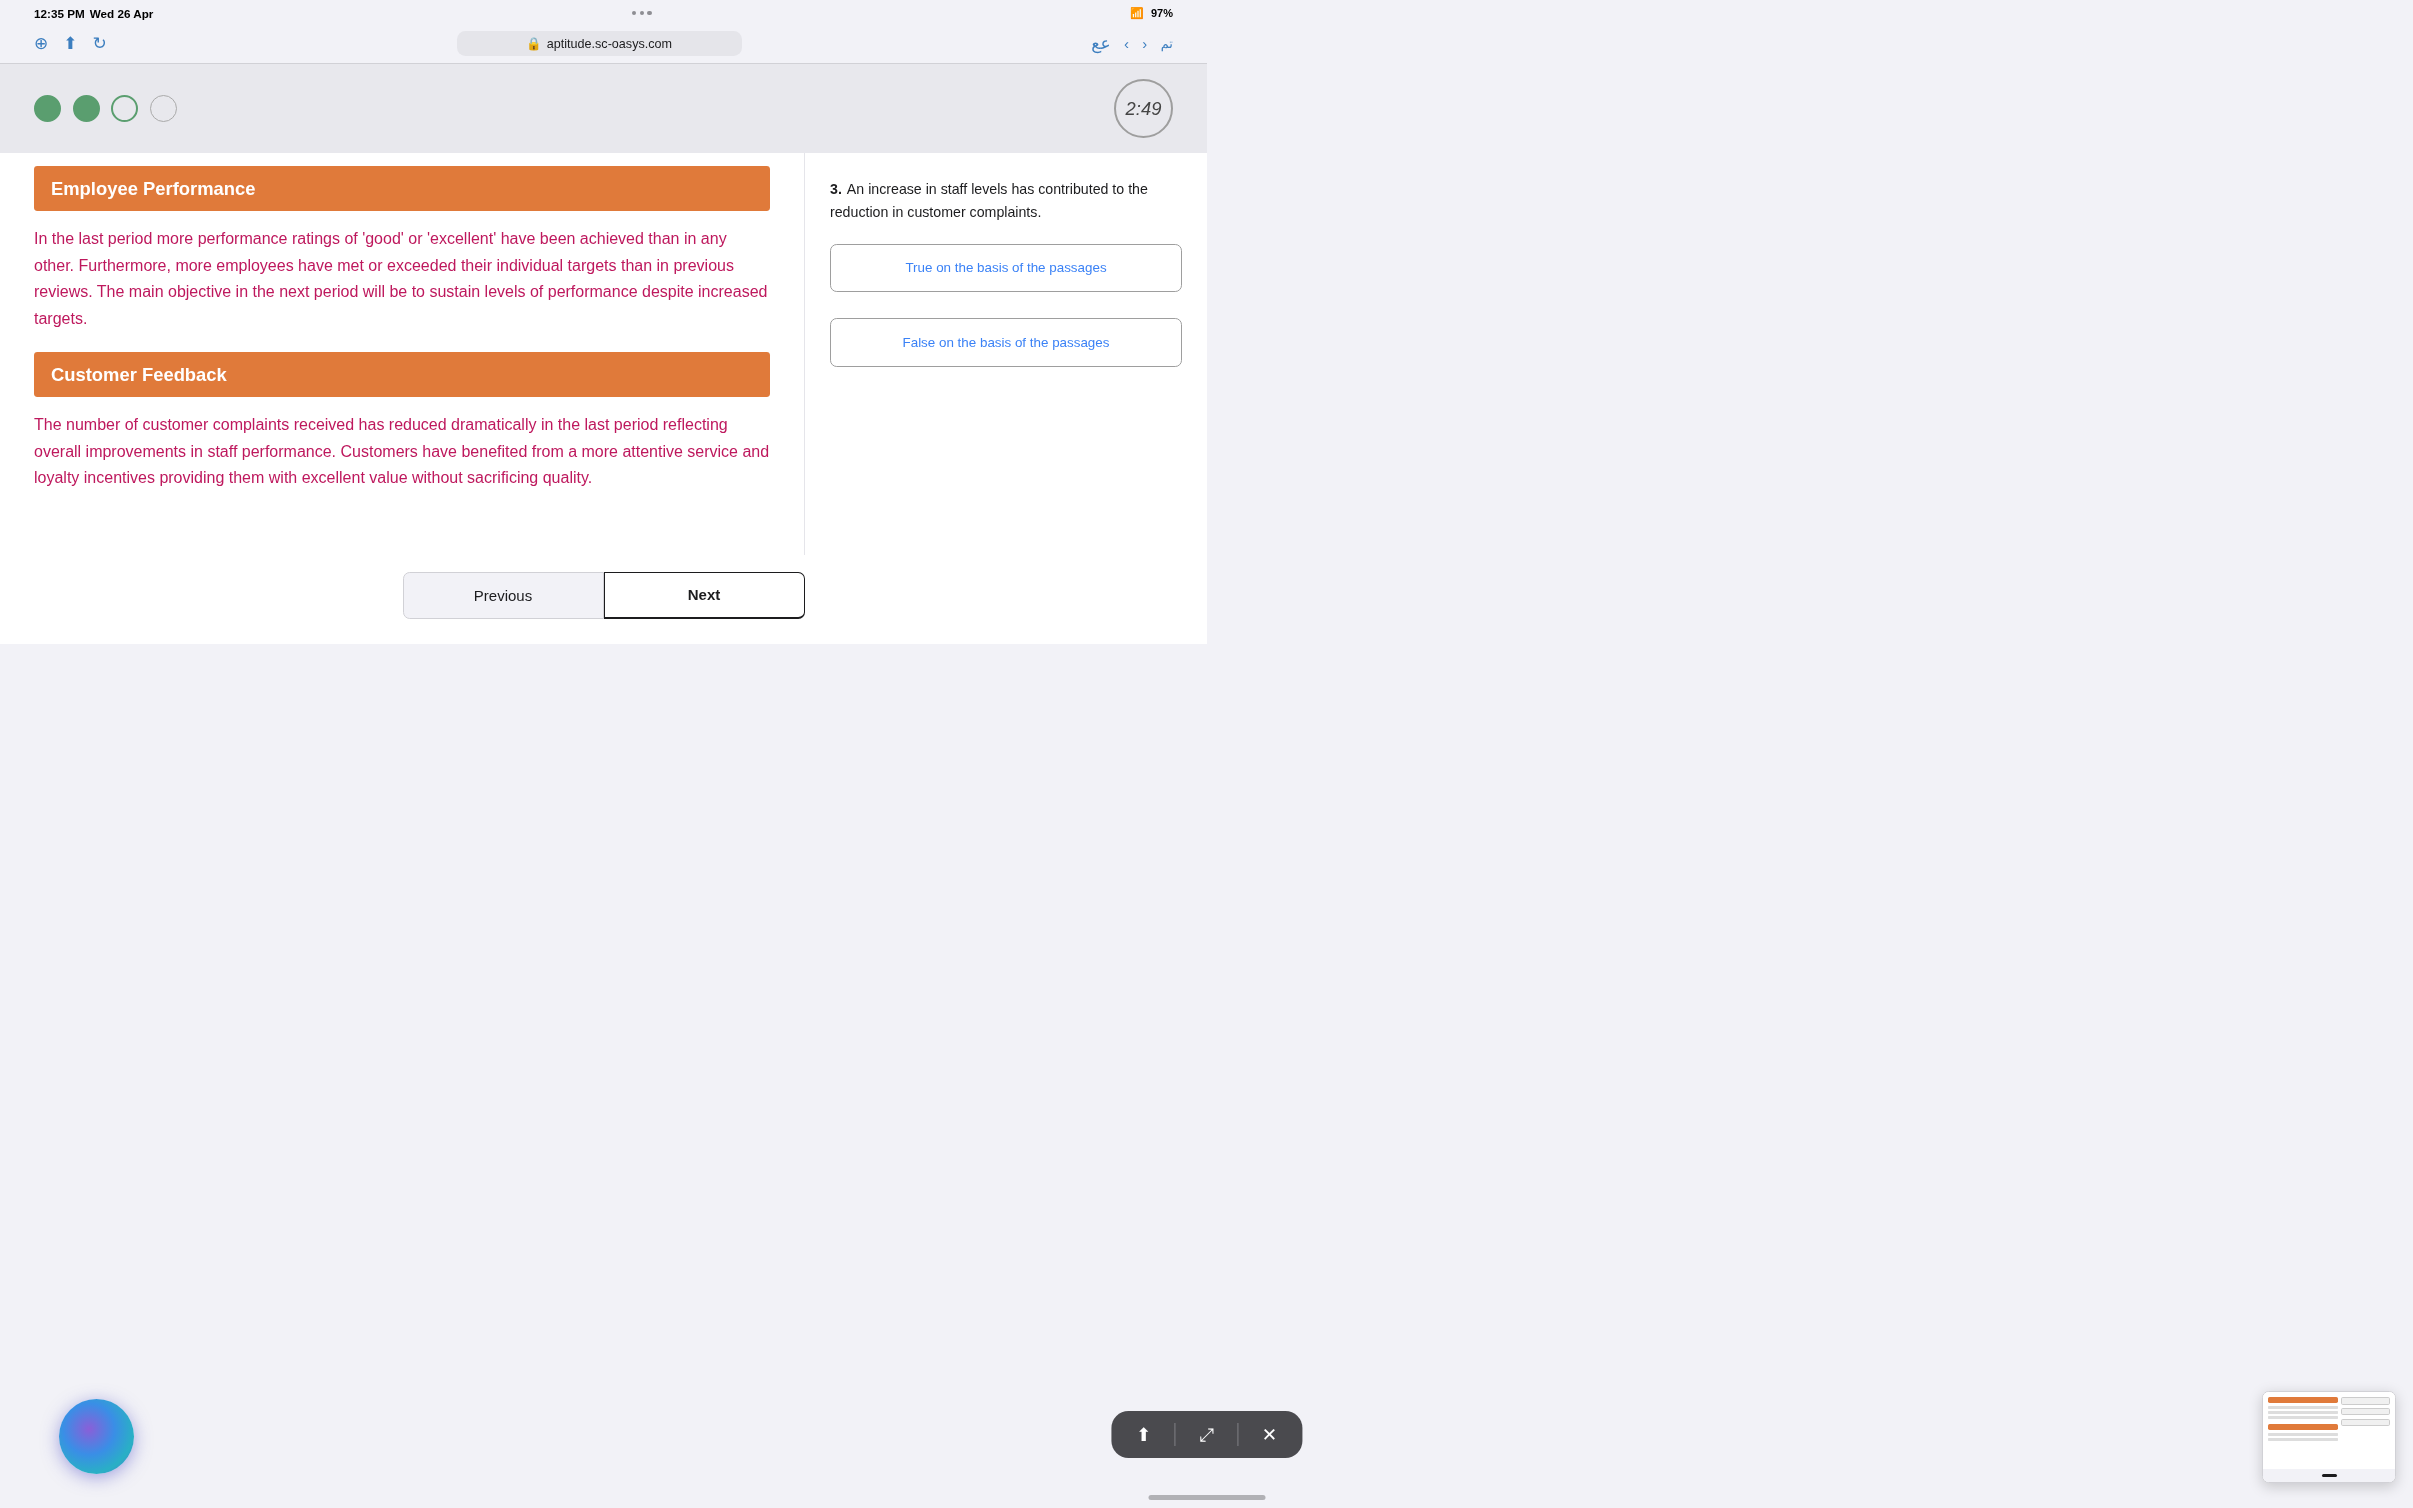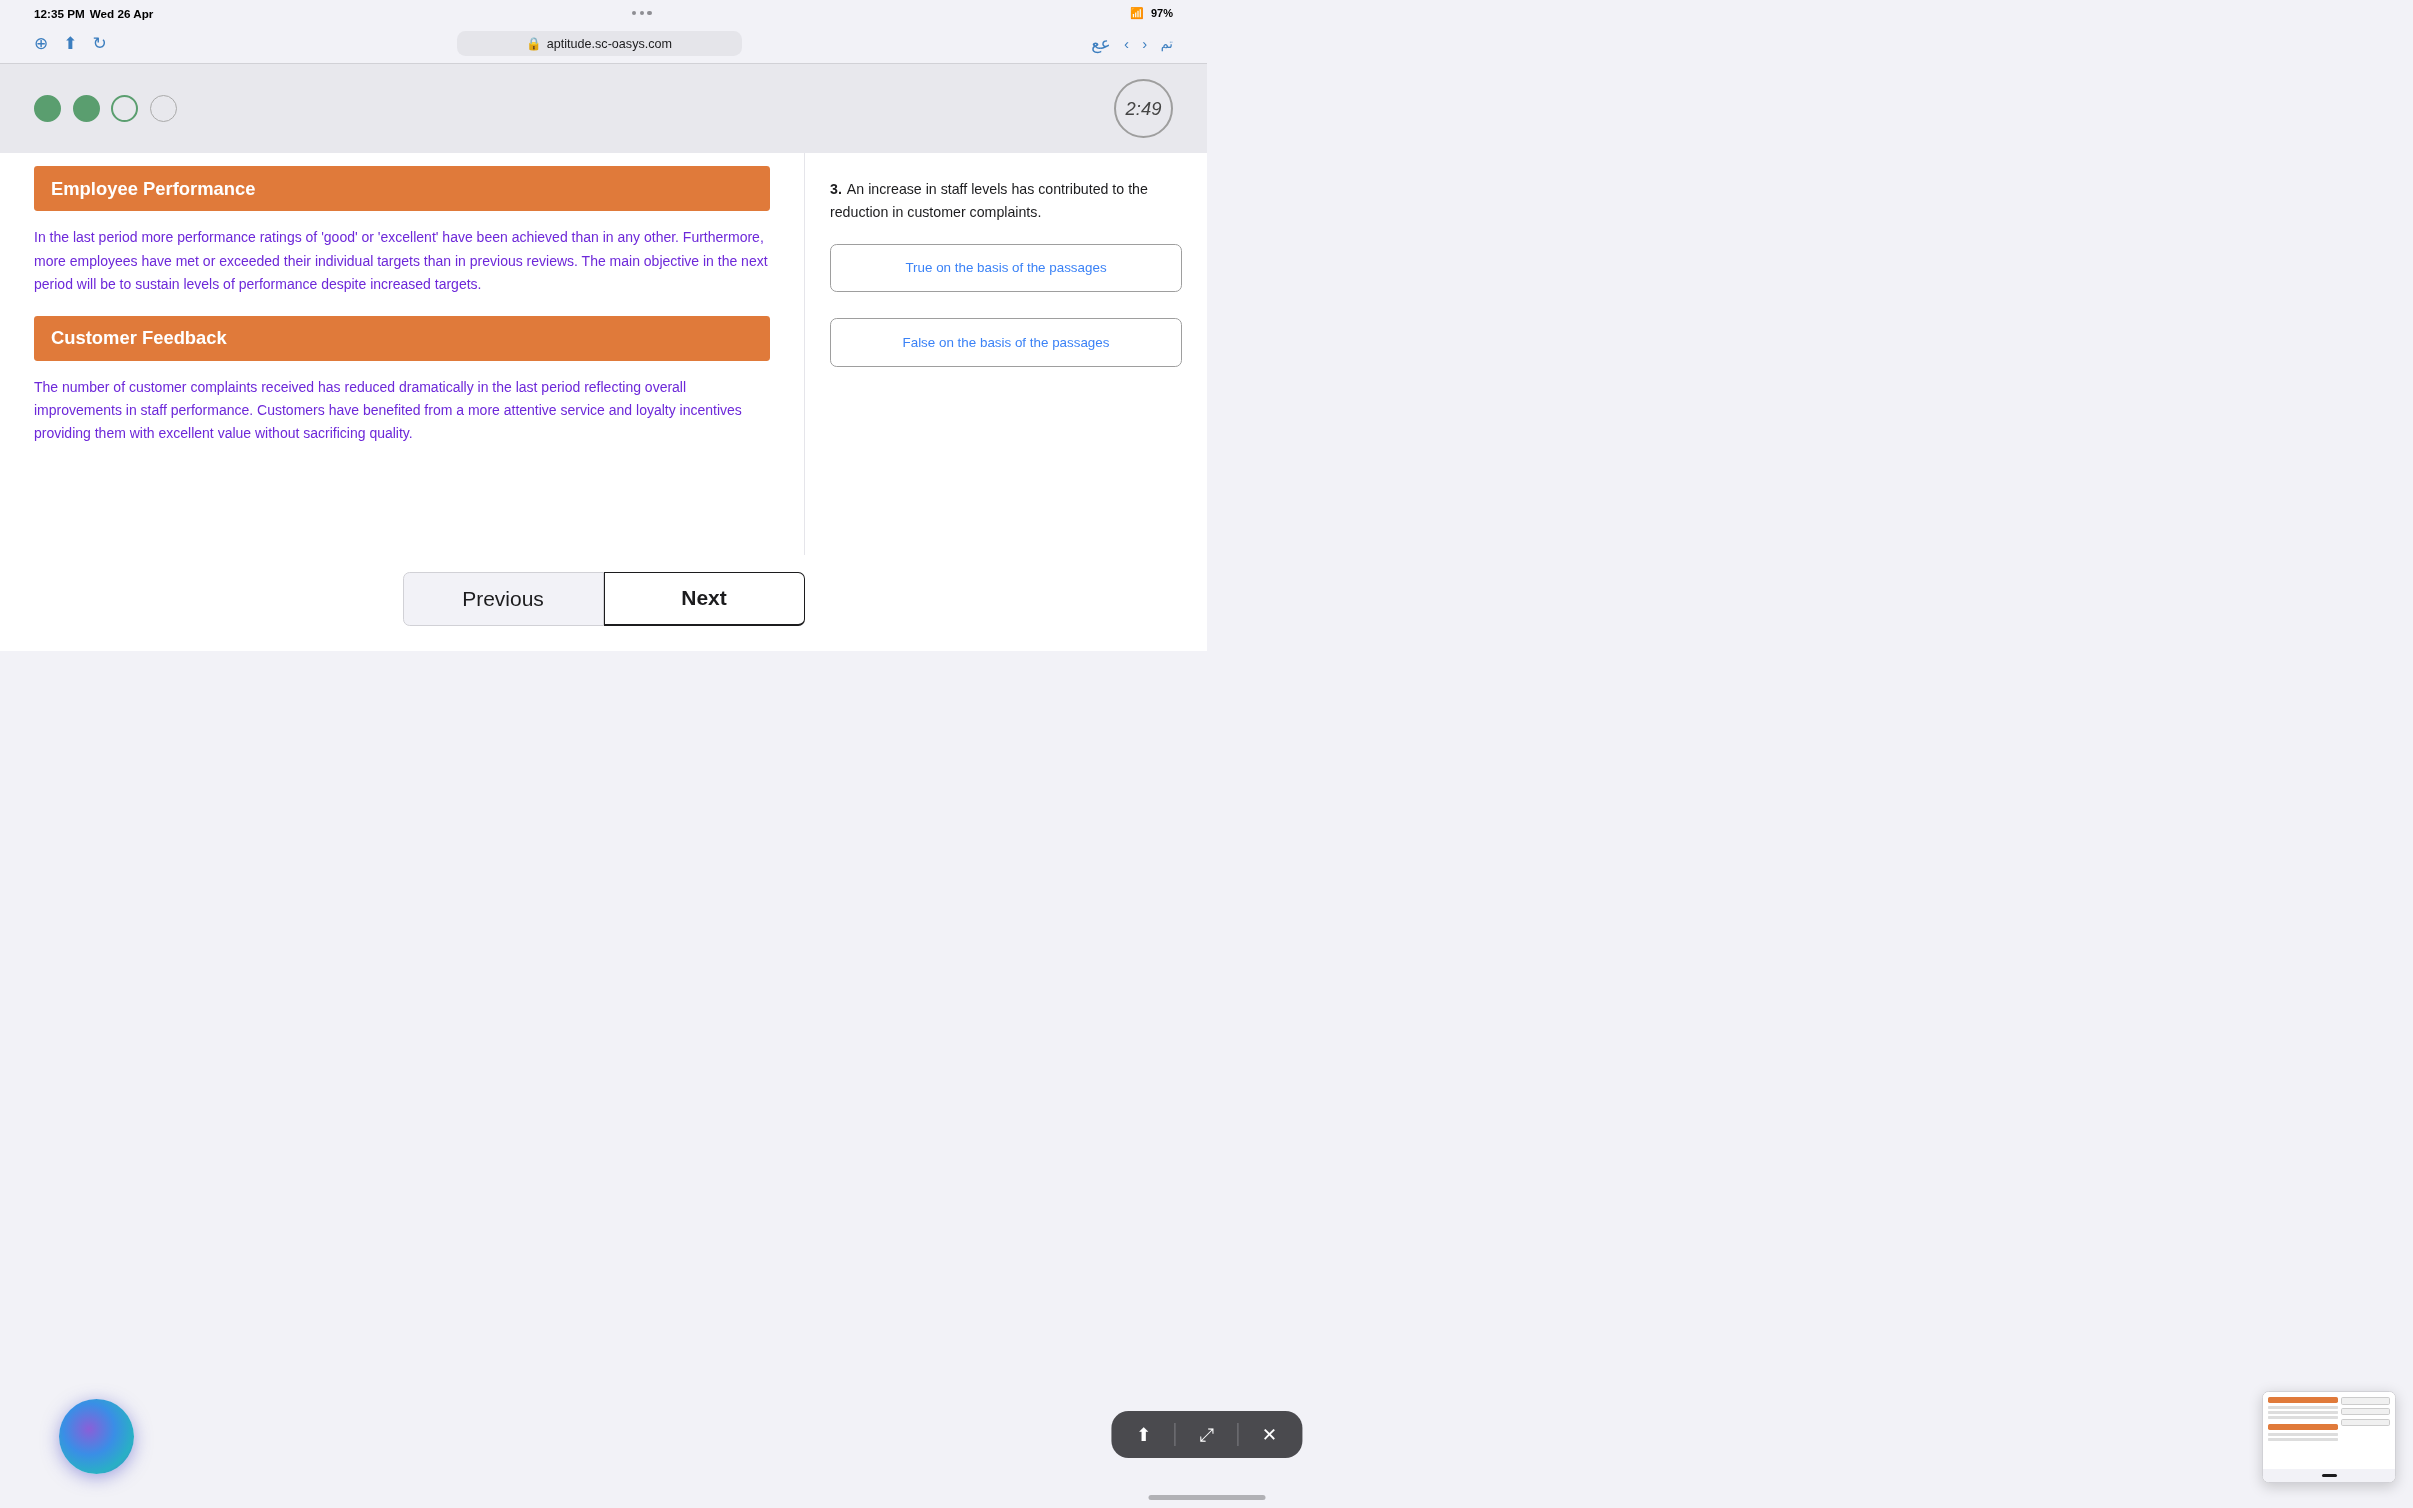--- a/index.html
+++ b/index.html
@@ -107,22 +107,22 @@
     .section-header {
       background: #e07a3a;
       color: white;
       font-size: 18.4px;
       font-weight: 600;
       padding: 11.7px 17px;
       border-radius: 3.4px;
       margin-bottom: 15px;
     }
     .section-text {
-      font-size: 14px;
-      color: #6d28d9;
+      font-size: 16px;
+      color: #be185d;
       line-height: 1.65;
       margin-bottom: 20px;
     }
 
     
     .right-panel {
       width: 402px;
       padding: 25px 25px;
     }
     .question-label {
@@ -156,21 +156,21 @@
       background: white;
       display: flex;
       justify-content: center;
       padding: 17px 34px 25px;
       gap: 0;
     }
     .nav-btn {
       flex: 1;
       max-width: 201px;
       padding: 13.4px;
-      font-size: 21px;
+      font-size: 15px;
       text-align: center;
       cursor: pointer;
       border: none;
       background: #f2f2f7;
       color: #1c1c1e;
     }
     .nav-btn.prev {
       border-radius: 6.7px 0 0 6.7px;
       font-weight: 400;
       border: 1.3px solid #d1d1d6;

